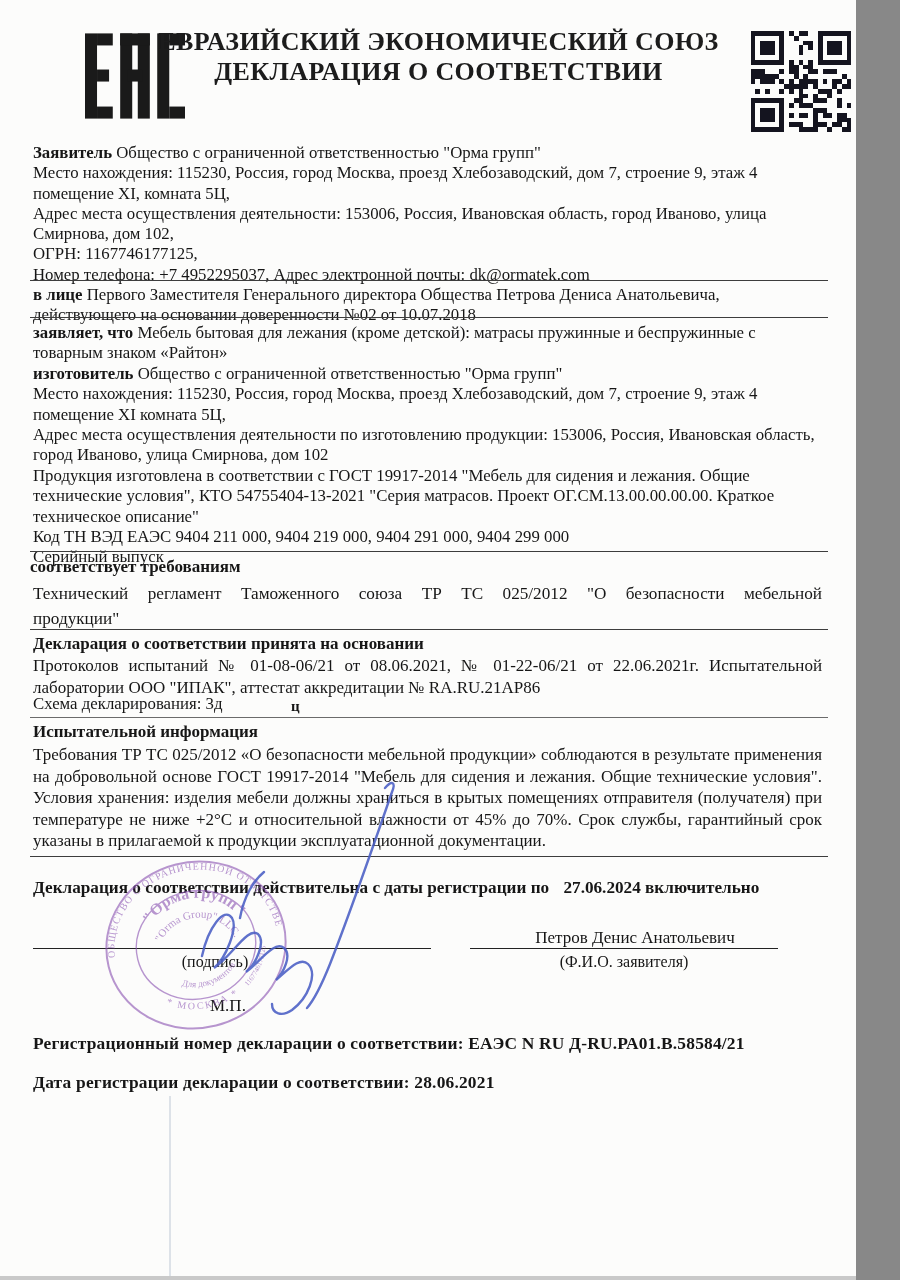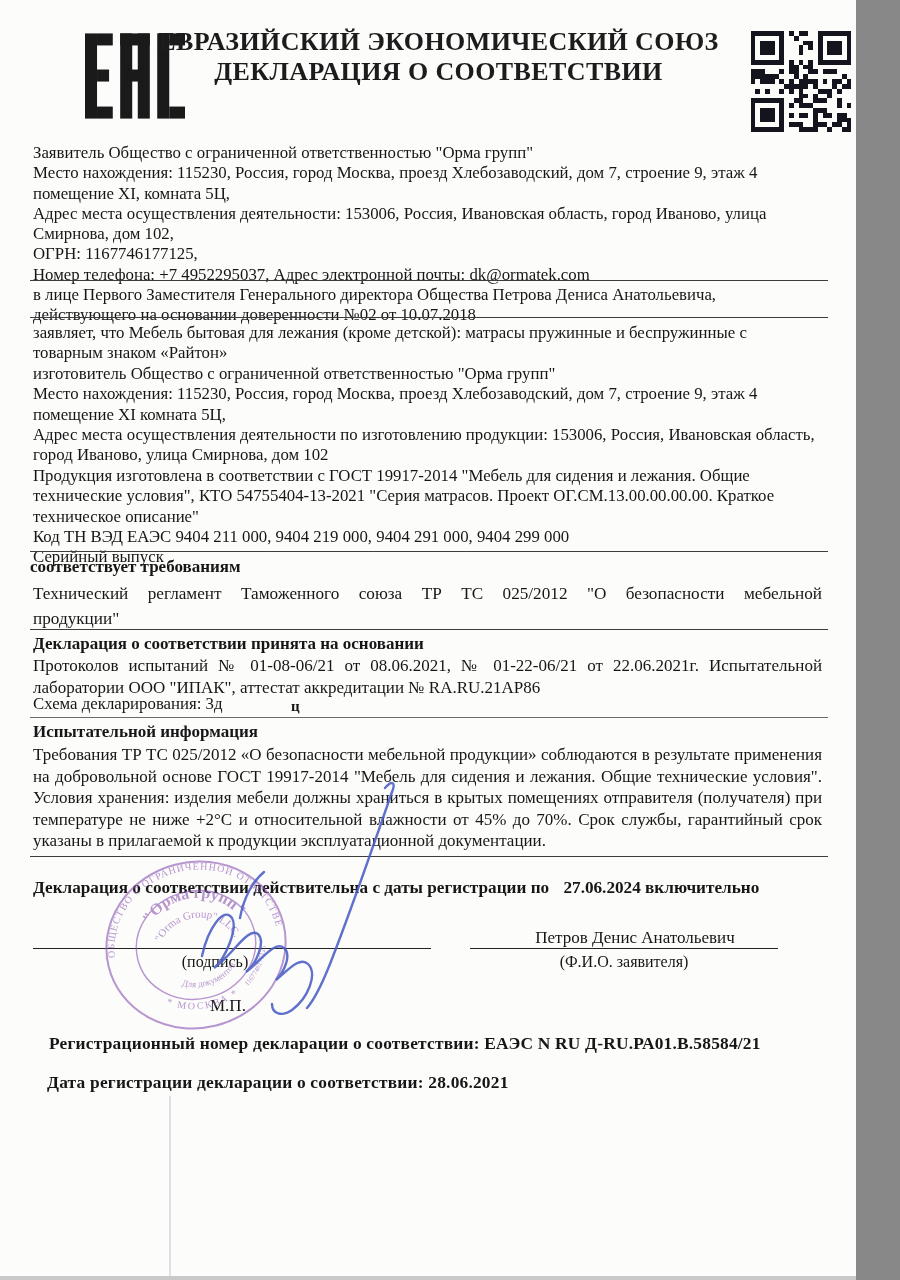--- a/index.html
+++ b/index.html
@@ -1,20 +1,20 @@
 <!DOCTYPE html>
 <html><head>
 <meta charset="utf-8">
 <style>
   html,body{margin:0;padding:0;background:#888;}
   .page{position:relative;width:856px;height:1280px;background:#fcfcfb;overflow:hidden;
         font-family:"Liberation Serif","DejaVu Serif",serif;color:#161616;}
   .abs{position:absolute;}
   .ln{white-space:nowrap;}
-  .b{font-weight:normal;}
+  .b{font-weight:bold;}
   .body-text{font-size:16.8px;line-height:20.3px;}
   .rule{position:absolute;left:30px;right:28px;border-top:1.8px solid #3d3d3d;height:0;}
   .rule.light{border-top-color:#6b6b6b;}
   .jl{text-align:justify;text-align-last:justify;}
   .heading{font-weight:bold;font-size:17px;}
   
   .title-wrap{position:absolute;left:151px;top:27px;width:575px;text-align:center;
               font-weight:bold;font-size:26px;line-height:30px;letter-spacing:.4px;color:#1c1c1c;}
   
   .sig-line{position:absolute;border-top:1.6px solid #222;height:0;}
@@ -153,24 +153,24 @@
   </svg>
 
   <svg class="sigsvg" viewBox="0 0 230 260" aria-hidden="true">
     <g fill="none" stroke="#4a5ec5" stroke-width="2.4" stroke-linecap="round" opacity="0.88">
       <path d="M 205,20 C 212,12 216,14 212,24 C 196,70 172,140 150,196 C 142,216 134,232 127,240"></path>
       <path d="M 22,188 C 28,160 44,138 52,150 C 58,160 46,190 34,200 C 52,188 68,158 78,166 C 86,174 76,196 66,204 C 80,194 94,172 104,180 C 112,187 104,204 96,212 C 108,202 120,188 128,196 C 138,206 128,230 112,242 C 102,249 92,246 92,236"></path>
       <path d="M 60,150 C 64,128 74,112 84,104"></path>
     </g>
   </svg>
 
-  <div class="abs reg-line" style="left:49px;top:1033px;">
+  <div class="abs reg-line" style="left:33px;top:1033px;">
     <span>Регистрационный номер декларации о соответствии:</span><span> ЕАЭС N RU Д-RU.РА01.В.58584/21</span>
   </div>
-  <div class="abs reg-line" style="left:33px;top:1072px;margin-left:14px;">
+  <div class="abs reg-line" style="left:33px;top:1072px;">
     <span>Дата регистрации декларации о соответствии:</span><span> 28.06.2021</span>
   </div>
 
   <div class="edge-right"></div>
   <div class="edge-bottom"></div>
   <div class="fold-line"></div>
 
 </div>
 
 </body></html>

